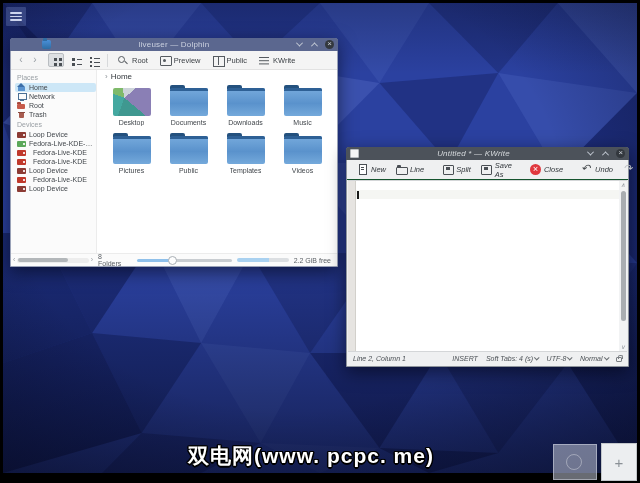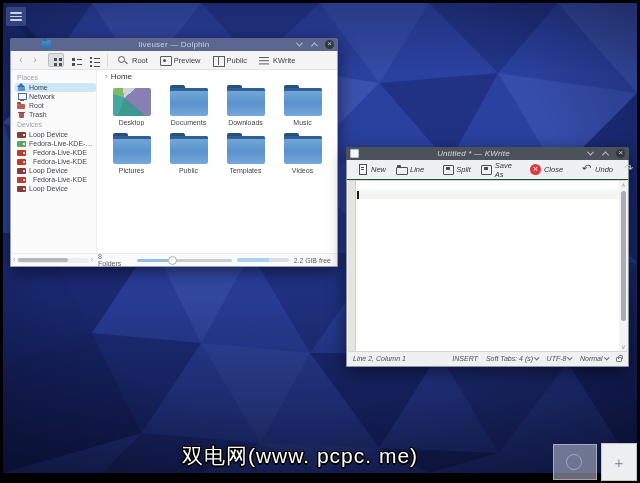--- a/index.html
+++ b/index.html
@@ -170,22 +170,22 @@
   .hamburger { position:absolute; left:6px; top:7px; width:20px; height:19px; background:rgba(130,150,210,0.30);
     border-radius:1px; display:flex; flex-direction:column; justify-content:center; gap:2px; padding:0 4px; }
   .hamburger i { display:block; height:1.6px; background:#cdd5ee; border-radius:1px; }
   .widget-grey { position:absolute; left:553px; top:444px; width:44px; height:36px;
     background:rgba(190,195,210,0.55); border:1px solid rgba(220,224,235,0.5); }
   .widget-grey::before { content:""; position:absolute; left:12px; top:9px; width:14px; height:14px;
     border:1.5px solid rgba(255,255,255,0.35); border-radius:50%; }
   .widget-add { position:absolute; left:601px; top:443px; width:36px; height:38px; background:#eceef0;
     border:1px solid #c3c7cb; display:flex; align-items:center; justify-content:center;
     font-size:15px; color:#8a9096; }
-  .watermark { position:absolute; left:300px; top:442px; transform:translateX(-50%); white-space:nowrap;
-    font-size:21px; font-weight:normal; color:#ffffff; letter-spacing:1px;
+  .watermark { position:absolute; left:311px; top:442px; transform:translateX(-50%); white-space:nowrap;
+    font-size:21px; font-weight:bold; color:#ffffff; letter-spacing:1px;
     text-shadow:-1.5px 0 #000, 1.5px 0 #000, 0 -1.5px #000, 0 1.5px #000, -1px -1px #000, 1px 1px #000, -1px 1px #000, 1px -1px #000; }
 </style>
 </head>
 <body>
 
 <div class="frame">
   <div class="screen">
     <svg class="wall" viewBox="0 0 640 470" preserveAspectRatio="none">
       <rect width="640" height="470" fill="#2b41a0"></rect>
       <g>

